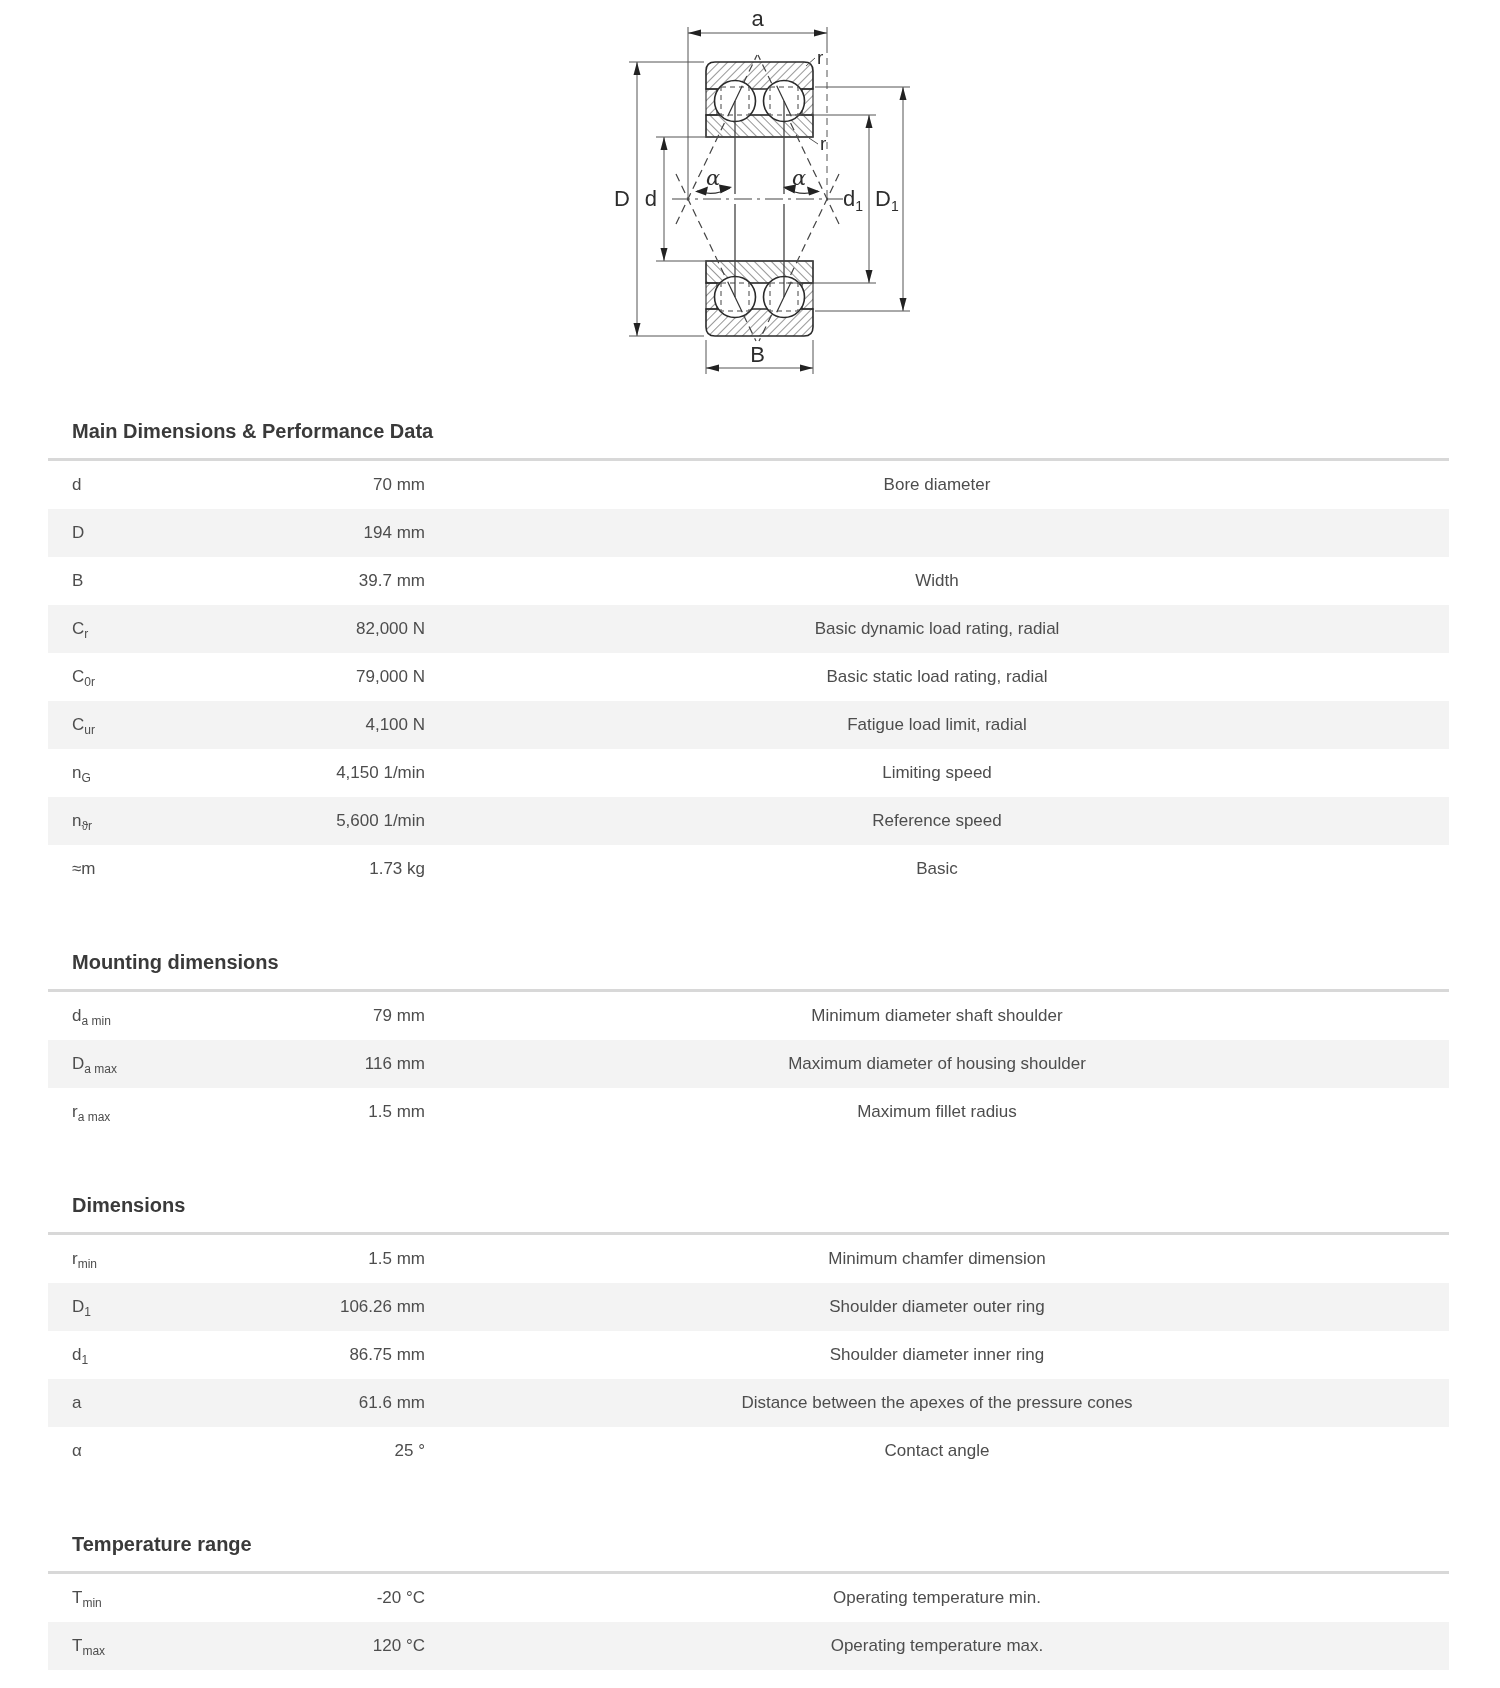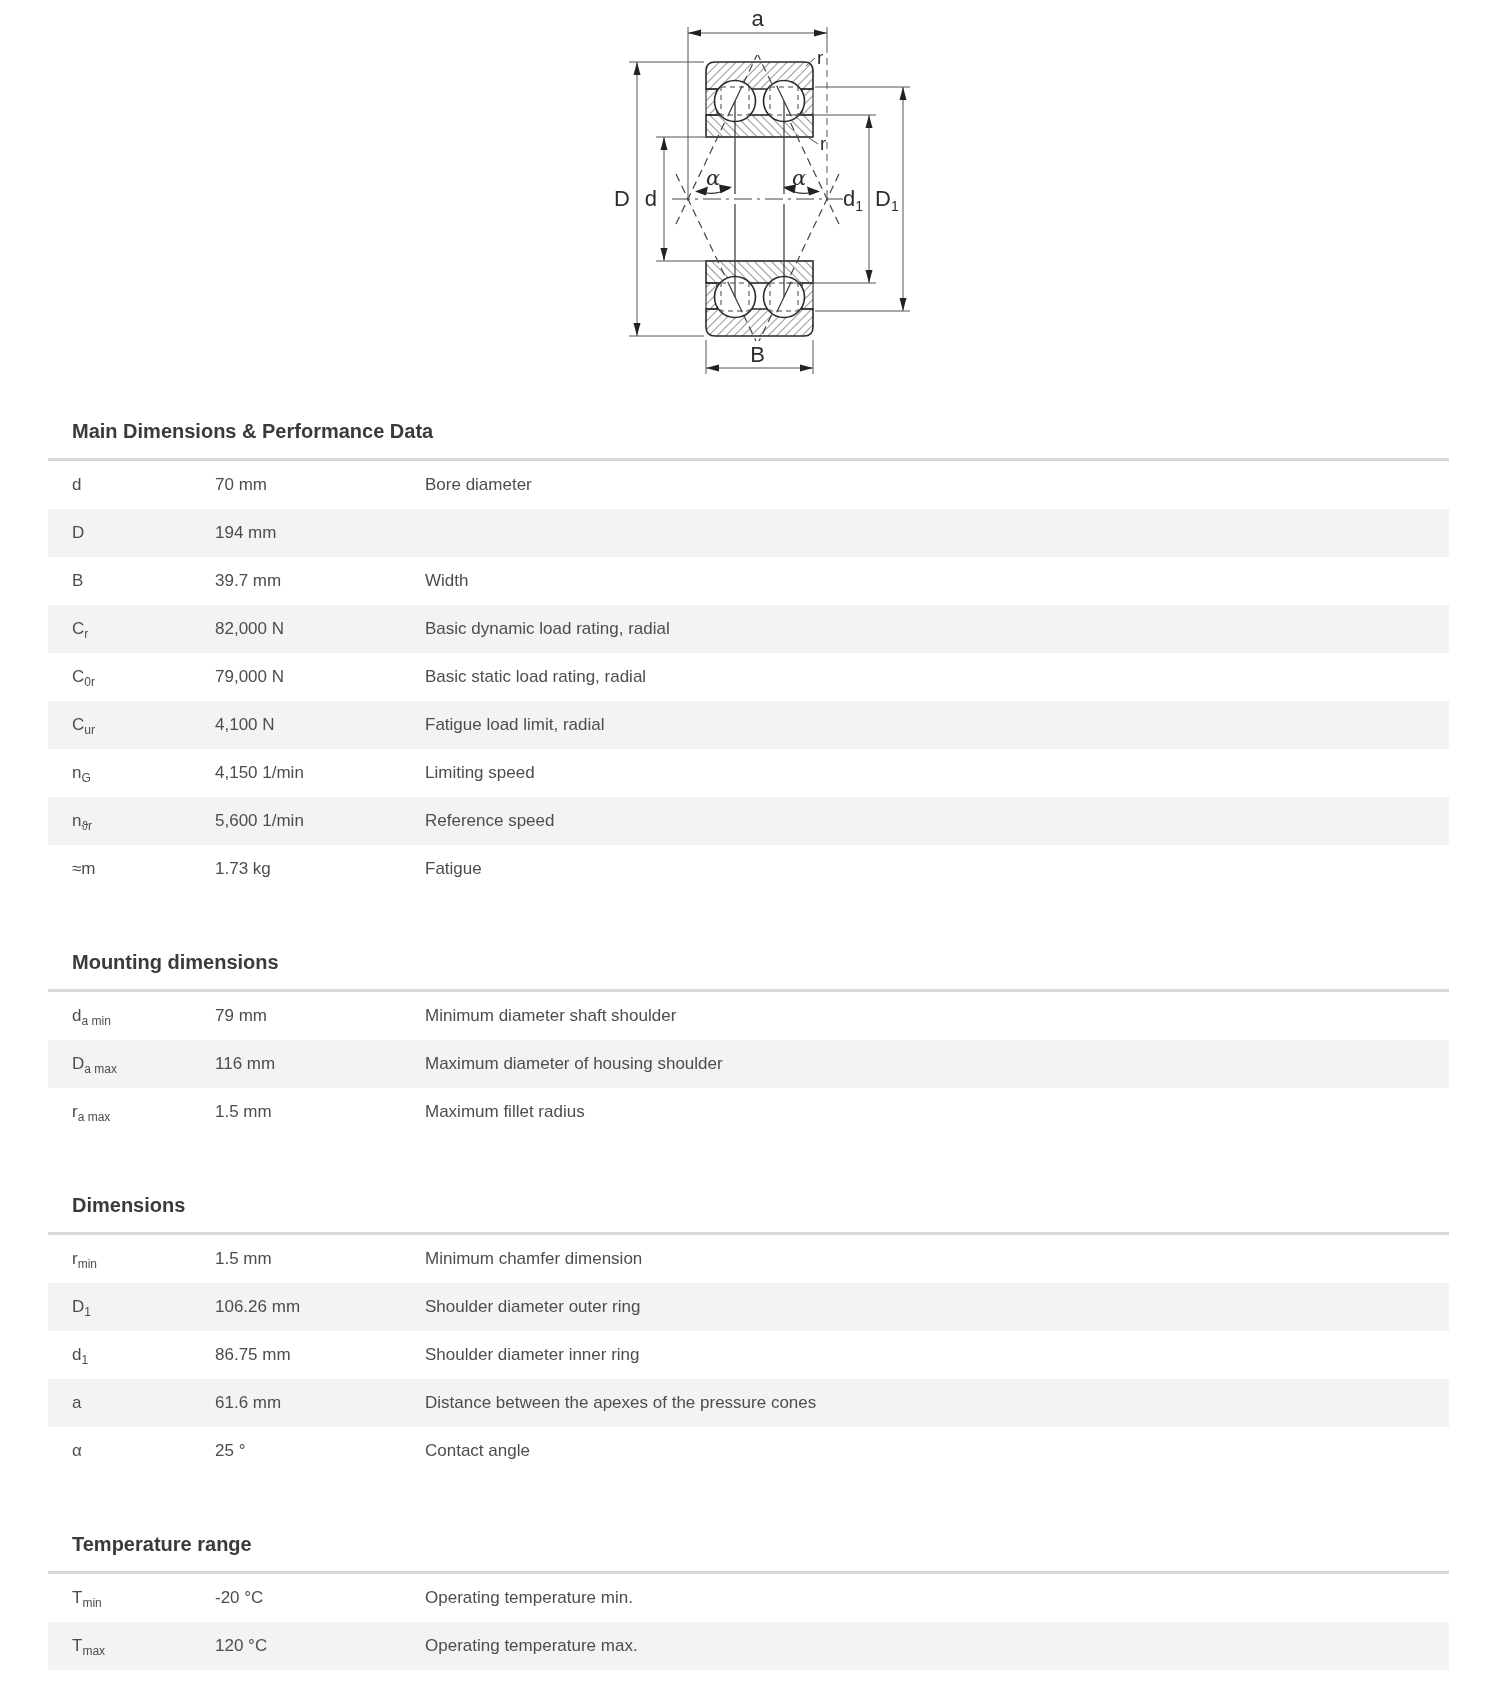--- a/index.html
+++ b/index.html
@@ -14,22 +14,22 @@
   .sec-title {
     margin:56px 0 14px 24px; font-size:20px; line-height:26px;
     font-weight:700; color:#3a3a3a;
   }
   .spec-section:first-child .sec-title { margin-top:40px; }
   .spec-table { border-top:3px solid #d8d8d8; }
   .spec-row { display:flex; align-items:center; height:48px; padding-left:24px; font-size:17px; }
   .spec-row:nth-child(even) { background:#f3f3f3; }
   .col { display:inline-block; }
   .col.sym { width:143px; flex:none; }
-  .col.val { width:210px; flex:none; }
-  .col.desc { flex:1; }
+  .col.val { width:210px; flex:none;text-align:right; }
+  .col.desc { flex:1;text-align:center; }
   .col.sym sub { font-size:12px; line-height:0; }
 </style>
 </head>
 <body>
 
 <div class="diagram">
 <svg width="1500" height="378" viewBox="0 0 1500 378">
   <defs>
     <pattern id="h1" width="6" height="6" patternUnits="userSpaceOnUse" patternTransform="rotate(45)">
       <line x1="0" y1="0" x2="0" y2="6" stroke="#3f3f3f" stroke-width="1.1"></line>
@@ -192,21 +192,21 @@
           <span class="col desc">Limiting speed</span>
         </div>
         <div class="spec-row">
           <span class="col sym"><span>n</span><sub>ϑr</sub></span>
           <span class="col val">5,600 1/min</span>
           <span class="col desc">Reference speed</span>
         </div>
         <div class="spec-row">
           <span class="col sym"><span>≈m</span><sub></sub></span>
           <span class="col val">1.73 kg</span>
-          <span class="col desc">Fatigue</span>
+          <span class="col desc">Basic</span>
         </div>
       </div>
   </section>
   <section class="spec-section">
     <h2 class="sec-title">Mounting dimensions</h2>
     <div class="spec-table">
         <div class="spec-row">
           <span class="col sym"><span>d</span><sub>a min</sub></span>
           <span class="col val">79 mm</span>
           <span class="col desc">Minimum diameter shaft shoulder</span>

